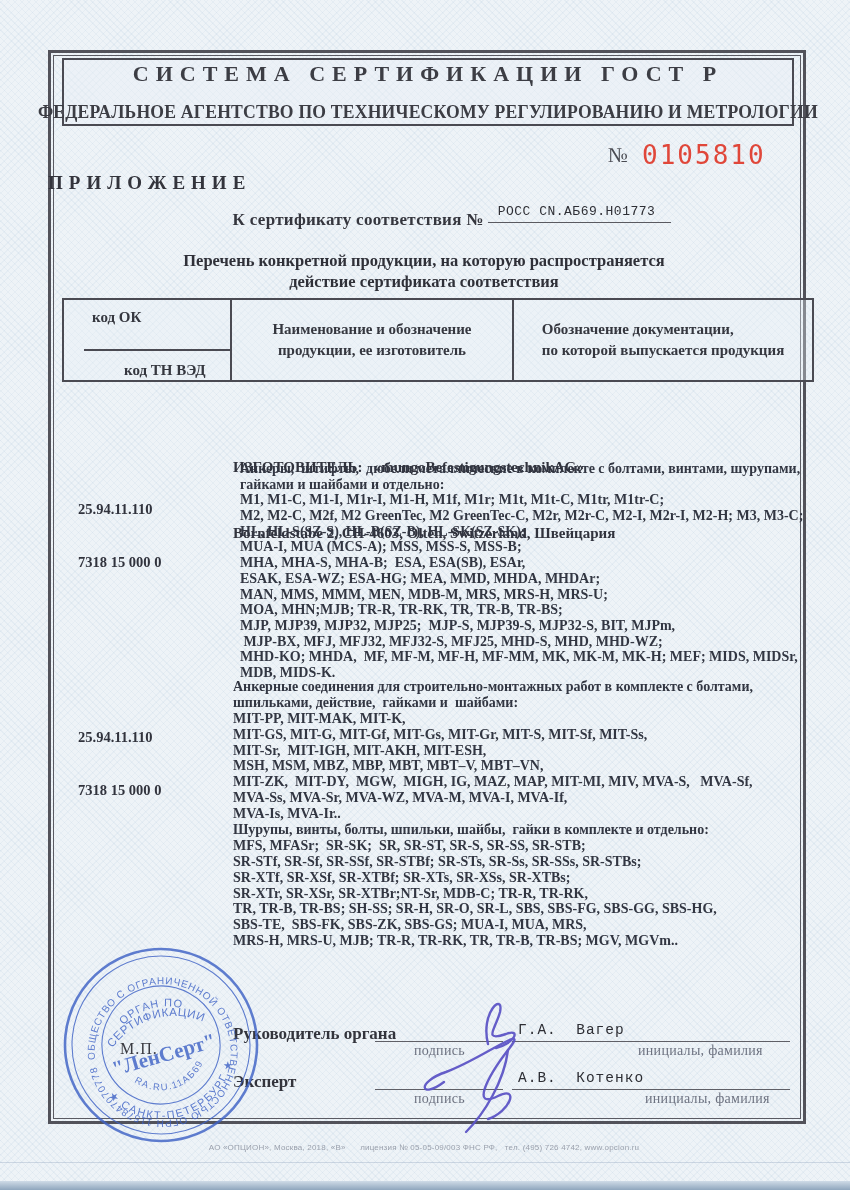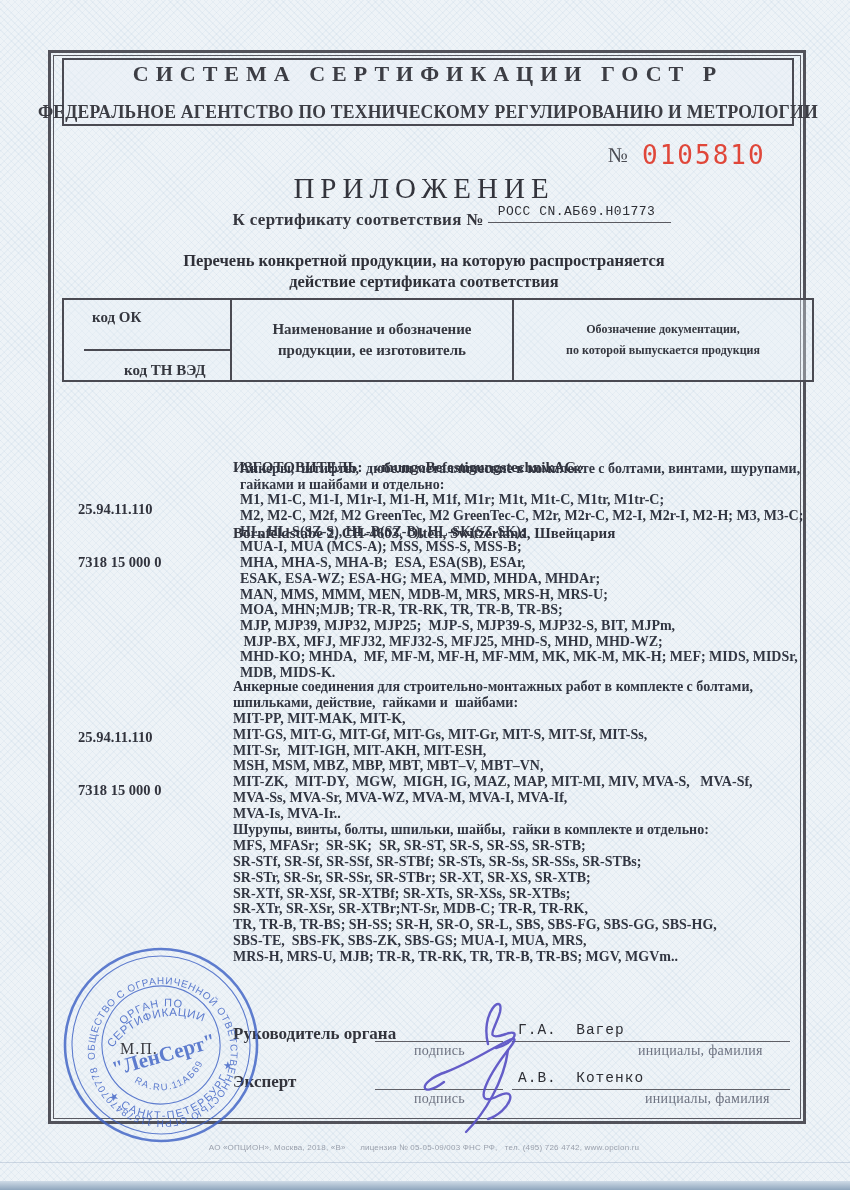--- a/index.html
+++ b/index.html
@@ -19,35 +19,35 @@
   
   .header-box{left:62px; top:58px; width:728px; height:64px; border:2px solid #4a4a52;
     display:flex; flex-direction:column; align-items:center; justify-content:center; gap:15px; background:rgba(233,240,246,.45);}
   .hdr1{font-size:22px; font-weight:bold; letter-spacing:7px; color:#3c3d44; white-space:nowrap;}
   .hdr2{font-size:18px; font-weight:bold; letter-spacing:.2px; color:#3c3d44; white-space:nowrap; transform:scaleX(.98);}
   
   .serial-row{left:608px; top:140px; display:flex; align-items:center; gap:14px;}
   .serial-label{font-size:21px; color:#4a4b52;}
   .serial-number{font-family:"DejaVu Sans Mono","Liberation Mono",monospace; font-size:26px; color:#e0473a; letter-spacing:2px; font-weight:500;}
   
-  .doc-title{left:48px; top:172px; width:752px; text-align:center; font-size:29px; font-weight:normal; letter-spacing:6px; color:#33343c;}
+  .doc-title{left:48px; top:172px; width:752px; font-size:19px; font-weight:bold; letter-spacing:6px; color:#33343c;}
   .cert-row{left:48px; top:210px; width:752px; display:flex; justify-content:center; align-items:flex-end; transform:translateX(28px);}
   .cert-label{font-size:17px; font-weight:600; color:#35363e; letter-spacing:.3px;}
   .cert-value{font-family:"Liberation Mono","DejaVu Sans Mono",monospace; font-size:13px; color:#2e2f35; letter-spacing:.5px;
     border-bottom:1px solid #5a5a60; padding:0 16px 3px 10px; margin-left:4px; position:relative; top:-7px;}
   .subtitle{left:48px; top:250px; width:752px; text-align:center; font-size:16.5px; font-weight:bold; color:#2f3038; line-height:21px;}
   
   .thead{left:62px; top:298px; width:728px; height:80px; border:2px solid #4a4a52; display:flex; background:rgba(233,240,246,.35);padding-left:20px;}
   .thead .c1{width:146px; border-right:2px solid #4a4a52; display:flex; flex-direction:column;}
   .thead .c1t{height:40px; border-bottom:2px solid #4a4a52; padding:9px 0 0 8px; font-size:15px; font-weight:600;}
   .thead .c1b{padding:11px 0 0 8px; font-size:15px; font-weight:600;margin-left:32px;}
   .thead .c2{width:280px; border-right:2px solid #4a4a52; display:flex; align-items:center; justify-content:center;
     text-align:center; font-size:15px; font-weight:600; line-height:21px; white-space:pre-line;}
-  .thead .c3{flex:1; display:flex; align-items:center; justify-content:center; text-align:center;
-    font-size:12px; font-weight:600; line-height:21px; white-space:pre-line;}
+  .thead .c3{flex:1; display:flex; align-items:center; justify-content:center; 
+    font-size:15px; font-weight:600; line-height:21px; white-space:pre-line;}
   
   .manu{left:233px; top:412px; font-size:15px; font-weight:bold; color:#31333d; line-height:22px; white-space:pre;}
   .codes{font-size:14.5px; font-weight:600; color:#31333d; line-height:17.5px; white-space:pre;}
   .codes1{left:78px; top:466px;}
   .codes2{left:78px; top:694px;}
   .plist{width:566px; font-size:14px; font-weight:bold; color:#323642; }
   .plist1{left:240px; top:461px;}
   .plist2{left:233px; top:679px;}
   .plist .product-line{white-space:pre; line-height:15.7px; height:15.7px; overflow:visible;}
   .plist2 .product-line{line-height:15.9px; height:15.9px;}
@@ -156,21 +156,20 @@
       <div class="product-line">MIT-PP, MIT-MAK, MIT-K,</div>
       <div class="product-line">MIT-GS, MIT-G, MIT-Gf, MIT-Gs, MIT-Gr, MIT-S, MIT-Sf, MIT-Ss,</div>
       <div class="product-line">MIT-Sr,  MIT-IGH, MIT-AKH, MIT-ESH,</div>
       <div class="product-line">MSH, MSM, MBZ, MBP, MBT, MBT–V, MBT–VN,</div>
       <div class="product-line">MIT-ZK,  MIT-DY,  MGW,  MIGH, IG, MAZ, MAP, MIT-MI, MIV, MVA-S,   MVA-Sf,</div>
       <div class="product-line">MVA-Ss, MVA-Sr, MVA-WZ, MVA-M, MVA-I, MVA-If,</div>
       <div class="product-line">MVA-Is, MVA-Ir..</div>
       <div class="product-line">Шурупы, винты, болты, шпильки, шайбы,  гайки в комплекте и отдельно:</div>
       <div class="product-line">MFS, MFASr;  SR-SK;  SR, SR-ST, SR-S, SR-SS, SR-STB;</div>
       <div class="product-line">SR-STf, SR-Sf, SR-SSf, SR-STBf; SR-STs, SR-Ss, SR-SSs, SR-STBs;</div>
-      <div class="product-line">SR-STr, SR-Sr, SR-SSr, SR-STBr; SR-XT, SR-XS, SR-XTB;</div>
       <div class="product-line">SR-XTf, SR-XSf, SR-XTBf; SR-XTs, SR-XSs, SR-XTBs;</div>
       <div class="product-line">SR-XTr, SR-XSr, SR-XTBr;NT-Sr, MDB-C; TR-R, TR-RK,</div>
       <div class="product-line">TR, TR-B, TR-BS; SH-SS; SR-H, SR-O, SR-L, SBS, SBS-FG, SBS-GG, SBS-HG,</div>
       <div class="product-line">SBS-TE,  SBS-FK, SBS-ZK, SBS-GS; MUA-I, MUA, MRS,</div>
       <div class="product-line">MRS-H, MRS-U, MJB; TR-R, TR-RK, TR, TR-B, TR-BS; MGV, MGVm..</div>
     </div>
 
   <div class="abs mp">М.П.</div>
 
   <div class="abs sig-role role1">Руководитель органа</div>

